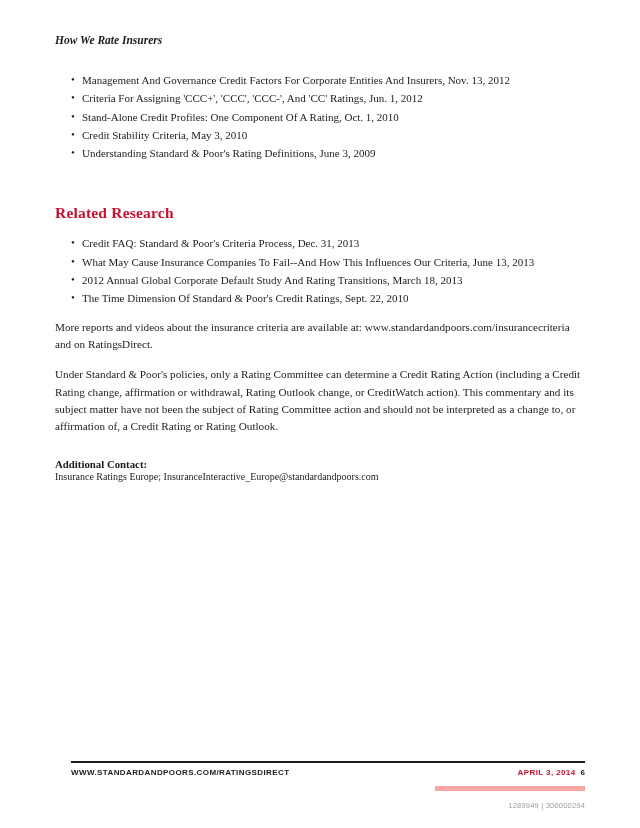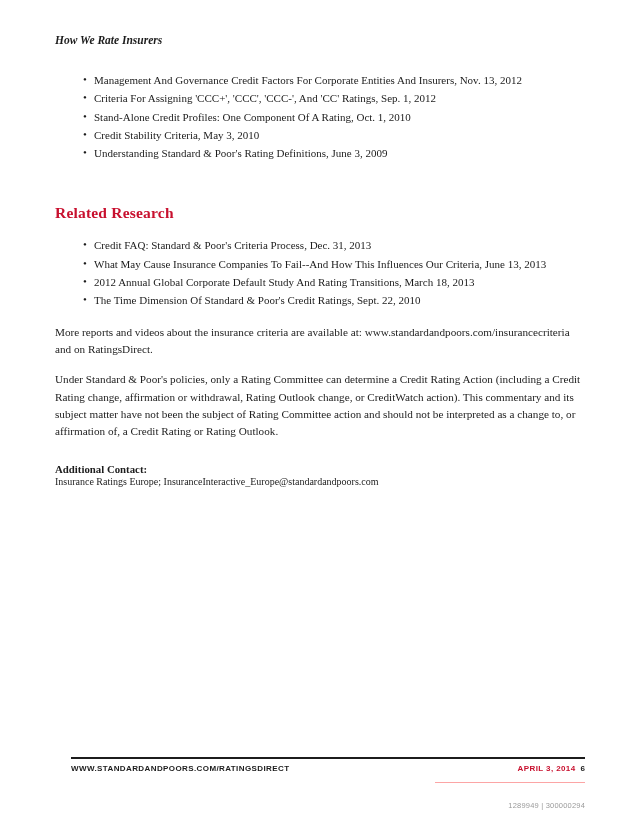--- a/index.html
+++ b/index.html
@@ -22,21 +22,21 @@
   .running-header{
     text-align:left;
     font-size:11.5px;
     font-weight:bold;
     font-style:italic;
     color:var(--ink);
     margin-bottom:27px;
   }
 
   ul.bullet-list{
-    margin:16px; padding:0 0 0 12px;
+    margin:4px; padding:0 0 0 12px;
     list-style:none;
     font-size:11px;
     line-height:1.3;
   }
   ul.bullet-list li{
     position:relative;
     padding-left:11px;
     margin-bottom:4px;
   }
   ul.bullet-list li::before{
@@ -97,40 +97,40 @@
   }
   .footer-page{
     font-size:8px;
     font-weight:bold;
     color:var(--ink);
   }
   .docid-wrap{
     margin-top:9px;
     margin-left:auto;
     width:150px;
-    border-top:1px solid #fca5a5;
-    padding-top:11px;
+    border-top:5px solid #fca5a5;
+    padding-top:3px;
     text-align:right;
   }
   .docid{
     font-size:7.5px;
     color:var(--muted);
     letter-spacing:0.2px;
   }
 </style>
 </head>
 <body>
 
 <div class="content">
 
   <div class="running-header">How We Rate Insurers</div>
 
   <ul class="bullet-list">
     <li>Management And Governance Credit Factors For Corporate Entities And Insurers, Nov. 13, 2012</li>
-    <li>Criteria For Assigning 'CCC+', 'CCC', 'CCC-', And 'CC' Ratings, Sep. 1, 2012</li>
+    <li>Criteria For Assigning 'CCC+', 'CCC', 'CCC-', And 'CC' Ratings, Jun. 1, 2012</li>
     <li>Stand-Alone Credit Profiles: One Component Of A Rating, Oct. 1, 2010</li>
     <li>Credit Stability Criteria, May 3, 2010</li>
     <li>Understanding Standard &amp; Poor's Rating Definitions, June 3, 2009</li>
   </ul>
 
   <h2 class="section-heading">Related Research</h2>
 
   <ul class="bullet-list">
     <li>Credit FAQ: Standard &amp; Poor's Criteria Process, Dec. 31, 2013</li>
     <li>What May Cause Insurance Companies To Fail--And How This Influences Our Criteria, June 13, 2013</li>

